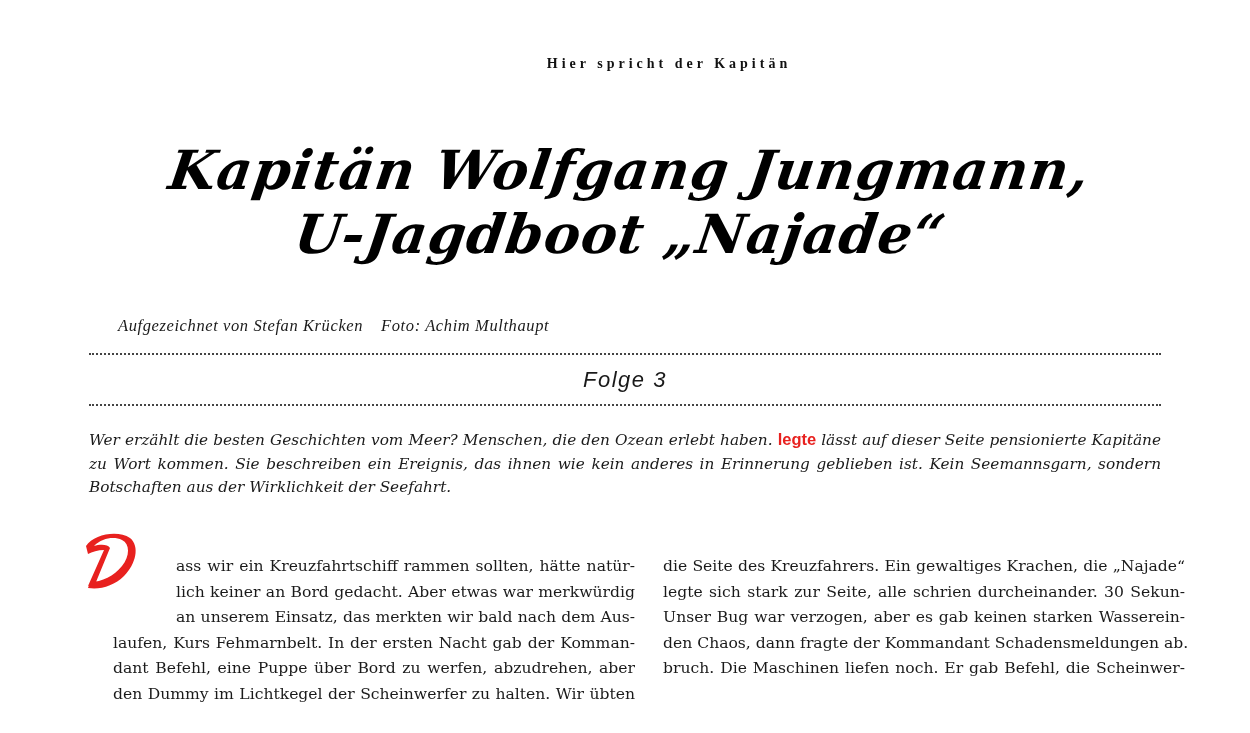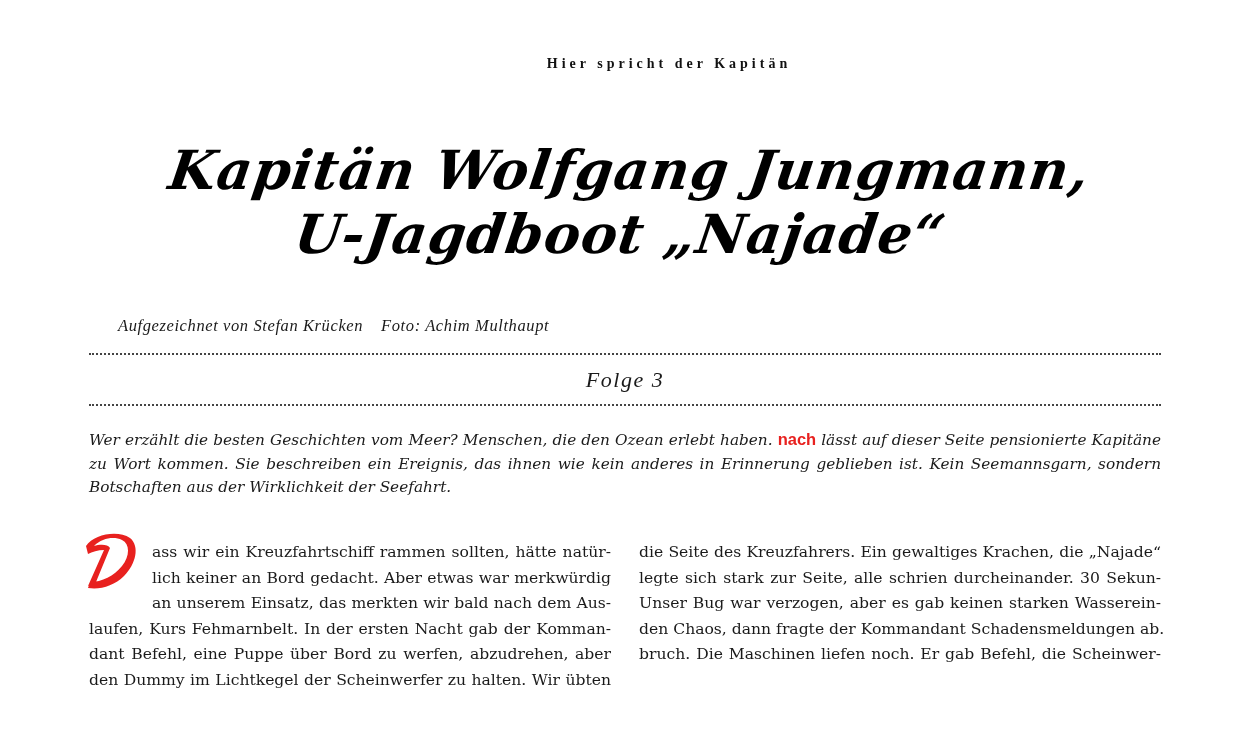--- a/index.html
+++ b/index.html
@@ -65,21 +65,21 @@
       border-top: 2px dotted #444;
     }
     .dot-top { top: 353px; }
     .dot-bottom { top: 404px; }
     .episode {
       position: absolute;
       left: 0;
       width: 1250px;
       top: 367px;
       text-align: center;
-      font-family: Liberation Serif, serif;
+      font-family: Liberation Sans, sans-serif;
       font-style: italic;
       font-size: 22px;
       letter-spacing: 1.5px;
       color: #1a1a1a;
     }
     .intro {
       position: absolute;
       left: 89px;
       width: 1072px;
       top: 428px;
@@ -92,27 +92,28 @@
     }
     .brand {
       font-family: "Liberation Sans", sans-serif;
       font-style: normal;
       font-weight: bold;
       color: #e8211f;
       font-size: 16.5px;
     }
     .col {
       position: absolute;
-      top: 540px;
+      top: 554px;
       width: 522px;
       font-family: "DejaVu Serif", serif;
       font-size: 15.6px;
       line-height: 25.6px;
       text-align: justify;
       color: #1a1a1a;
+      margin-left: 24px;
     }
     .col-left { left: 89px; }
     .col-right { left: 639px; }
     .line { display: block; text-align: justify; text-align-last: justify; white-space: nowrap; }
     .line.indent { padding-left: 63px; }
     .dropcap {
       position: absolute;
       left: 80px;
       top: 524px;
       width: 60px;
@@ -130,21 +131,21 @@
 </div>
 
 <div class="byline">
   <span>Aufgezeichnet von Stefan Krücken</span><span class="sep"></span><span>Foto: Achim Multhaupt</span>
 </div>
 
 <div class="dotline dot-top"></div>
 <div class="episode">Folge 3</div>
 <div class="dotline dot-bottom"></div>
 
-<div class="intro"><span>Wer erzählt die besten Geschichten vom Meer? Menschen, die den Ozean erlebt haben. </span><span class="brand">nach</span><span> lässt auf dieser Seite pensionierte Kapitäne zu Wort kommen. Sie beschreiben ein Ereignis, das ihnen wie kein anderes in Erinnerung geblieben ist. Kein Seemannsgarn, sondern Botschaften aus der Wirklichkeit der Seefahrt.</span></div>
+<div class="intro"><span>Wer erzählt die besten Geschichten vom Meer? Menschen, die den Ozean erlebt haben. </span><span class="brand">legte</span><span> lässt auf dieser Seite pensionierte Kapitäne zu Wort kommen. Sie beschreiben ein Ereignis, das ihnen wie kein anderes in Erinnerung geblieben ist. Kein Seemannsgarn, sondern Botschaften aus der Wirklichkeit der Seefahrt.</span></div>
 
 <svg class="dropcap" viewBox="0 0 60 70" xmlns="http://www.w3.org/2000/svg">
   <path d="M6 22 C 14 10, 38 6, 50 14 C 60 22, 56 40, 44 52 C 34 62, 20 66, 8 64 L 10 58 C 22 58, 34 52, 42 42 C 50 32, 50 20, 42 16 C 34 12, 22 14, 14 22 C 20 20, 28 20, 30 24 L 16 58 L 8 62 L 24 26 C 18 26, 12 28, 8 30 Z" fill="#e8211f"></path>
 </svg>
 
 <div class="col col-left">
   <span class="line indent">ass wir ein Kreuzfahrtschiff rammen sollten, hätte natür-</span>
   <span class="line indent">lich keiner an Bord gedacht. Aber etwas war merkwürdig</span>
   <span class="line indent">an unserem Einsatz, das merkten wir bald nach dem Aus-</span>
   <span class="line">laufen, Kurs Fehmarnbelt. In der ersten Nacht gab der Komman-</span>

